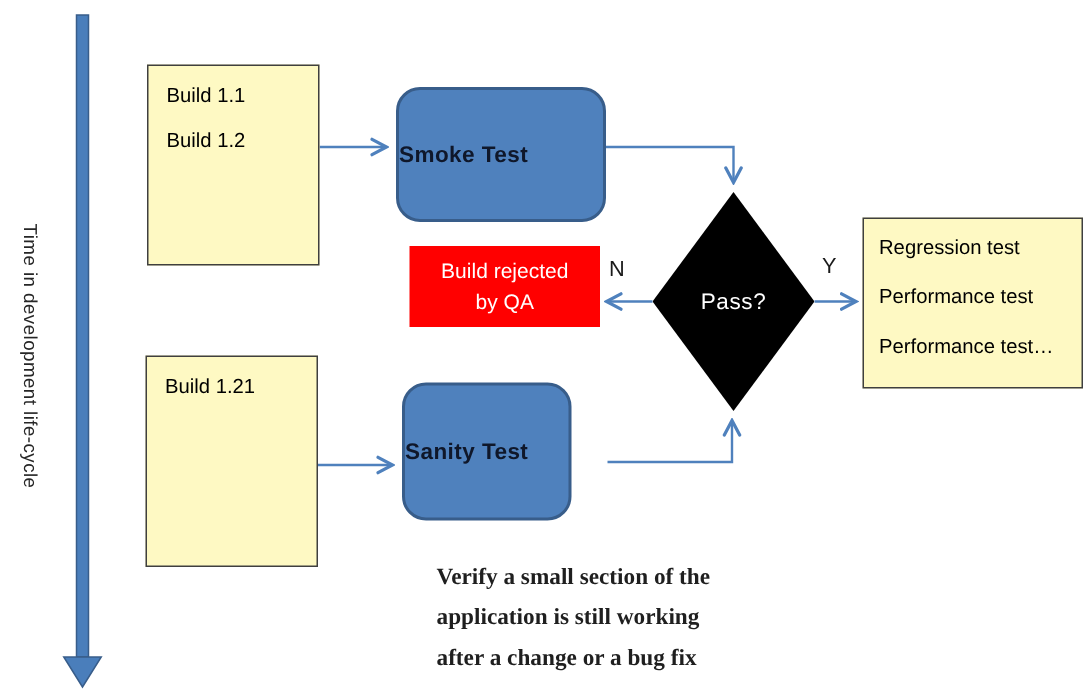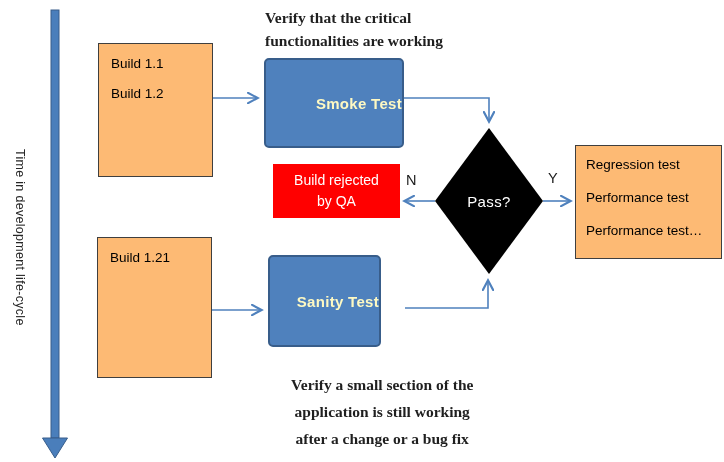--- a/index.html
+++ b/index.html
@@ -32,43 +32,43 @@
     writing-mode: vertical-rl;
     font-size: 12.5px;
     color: #262626;
     letter-spacing: 0.3px;
     white-space: nowrap;
   }
 
   
   .white-box {
     position: absolute;
-    background: #fdba74;
+    background: #fef9c3;
     border: 1.4px solid #3f3f3f;
     box-sizing: border-box;
     color: #000000;
     font-size: 13.5px;
   }
   .white-box .line {
     line-height: 19px;
   }
   .builds .line { margin: 0 0 11px 0; }
   .outcomes .line { margin: 0 0 13px 0; line-height: 20px; }
 
   
   .blue-node {
     position: absolute;
     background: #4f81bd;
     border: 2.5px solid #385d8a;
-    border-radius: 5px;
+    border-radius: 16px;
     box-sizing: border-box;
     display: flex;
     align-items: center;
-    justify-content: flex-end;
-    color: #fef9c3;
+    justify-content: flex-start;
+    color: #0f172a;
     font-weight: bold;
     font-size: 15px;
     letter-spacing: 0.3px;
   }
 
   
   .red-node {
     position: absolute;
     background: #ff0000;
     display: flex;
@@ -98,21 +98,21 @@
   
   .note {
     position: absolute;
     font-family: "Liberation Serif", serif;
     font-weight: bold;
     color: #1f1f1f;
     font-size: 15.5px;
     white-space: pre-line;
   }
   .note-top { line-height: 23px; }
-  .note-bottom { line-height: 27px; text-align: center; }
+  .note-bottom { line-height: 27px; }
 
   
   .edge-label {
     position: absolute;
     font-size: 14.5px;
     color: #1a1a1a;
   }
 </style>
 </head>
 <body>
@@ -136,22 +136,20 @@
       <path d="M404 98 H489 V121" marker-end="url(#arrow)"></path>
       <path d="M435 201 H405" marker-end="url(#arrow)"></path>
       <path d="M543 201 H570" marker-end="url(#arrow)"></path>
       <path d="M212 310 H261" marker-end="url(#arrow)"></path>
       <path d="M405 308 H488 V281" marker-end="url(#arrow)"></path>
     </g>
   </svg>
 
   <div class="timeline-label">Time in development life-cycle</div>
 
-  <div class="note note-top" style="left:265px; top:6px;">Verify that the critical
-functionalities are working</div>
 
   <div class="note note-bottom" style="left:291px; top:371px;">Verify a small section of the
 application is still working
 after a change or a bug fix</div>
 
   <div class="white-box builds" style="left:98px; top:43px; width:115px; height:134px; padding:10px 4px 0 12px;">
     <div class="line">Build 1.1</div>
     <div class="line">Build 1.2</div>
   </div>
 

